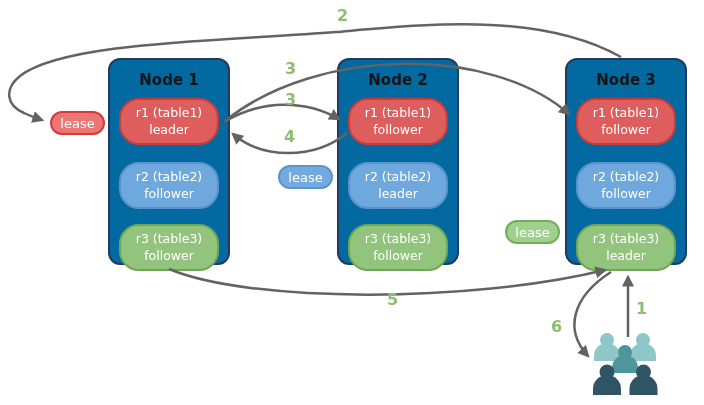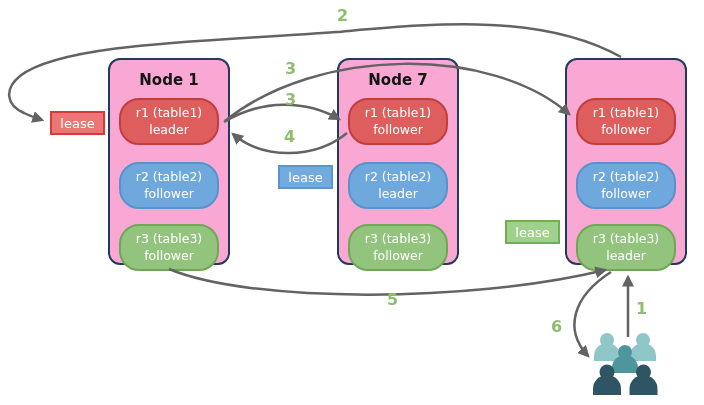--- a/index.html
+++ b/index.html
@@ -1,35 +1,35 @@
 <!DOCTYPE html>
 <html><head>
 <meta charset="utf-8">
 <style>
   html,body{margin:0;padding:0;background:#fff;}
   .canvas{position:relative;width:704px;height:405px;background:#ffffff;overflow:hidden;
           font-family:"DejaVu Sans","Liberation Sans",sans-serif;}
 
   
-  .node{position:absolute;width:122px;height:207px;background:#f9a8d4;border:2px solid #223a5e;
+  .node{position:absolute;width:122px;height:207px;background:#0369a1;border:2px solid #223a5e;
         border-radius:12px;box-sizing:border-box;z-index:1;}
   .n1{left:108px;top:58px}.n2{left:337px;top:58px}.n3{left:565px;top:58px}
   .node-title{text-align:center;font-weight:bold;font-size:15px;color:#151515;margin-top:11px;}
 
   
   .replica{position:absolute;left:9px;width:100px;height:47px;border-radius:20px;border:2px solid;
            box-sizing:border-box;display:flex;flex-direction:column;align-items:center;
            justify-content:center;color:#fff;font-size:12.5px;line-height:1.3;text-align:center;}
   .pos1{top:38px}.pos2{top:102px}.pos3{top:164px}
   .red{background:#de5e5e;border-color:#c43d3d}
   .blue{background:#6fa8dc;border-color:#5992cc}
   .green{background:#93c47e;border-color:#6fa854}
 
   
-  .lease{position:absolute;width:55px;height:24px;border-radius:0;border:2px solid;box-sizing:border-box;
+  .lease{position:absolute;width:55px;height:24px;border-radius:12px;border:2px solid;box-sizing:border-box;
          display:flex;align-items:center;justify-content:center;color:#fff;font-size:13px;z-index:2;}
   .lease-red{left:50px;top:111px;background:#ec7676;border-color:#d63a3a}
   .lease-blue{left:278px;top:165px;background:#74abdf;border-color:#5b94cf}
   .lease-green{left:505px;top:220px;background:#a0d18c;border-color:#6fae54}
 
   
   .step{position:absolute;color:#8cbe6e;font-weight:bold;font-size:16px;z-index:6;}
   .s1{left:636px;top:299px}.s2{left:337px;top:6px}.s3a{left:285px;top:59px}
   .s3b{left:285px;top:90px}.s4{left:284px;top:127px}.s5{left:387px;top:290px}.s6{left:551px;top:317px}
 
@@ -52,36 +52,37 @@
       <span>r2 (table2)</span>
       <span>follower</span>
     </div>
     <div class="replica green pos3">
       <span>r3 (table3)</span>
       <span>follower</span>
     </div>
   </div>
 
   <div class="node n2">
-    <div class="node-title">Node 7</div>
+    <div class="node-title">Node 2</div>
     <div class="replica red pos1">
       <span>r1 (table1)</span>
       <span>follower</span>
     </div>
     <div class="replica blue pos2">
       <span>r2 (table2)</span>
       <span>leader</span>
     </div>
     <div class="replica green pos3">
       <span>r3 (table3)</span>
       <span>follower</span>
     </div>
   </div>
 
   <div class="node n3">
+    <div class="node-title">Node 3</div>
     <div class="replica red pos1">
       <span>r1 (table1)</span>
       <span>follower</span>
     </div>
     <div class="replica blue pos2">
       <span>r2 (table2)</span>
       <span>follower</span>
     </div>
     <div class="replica green pos3">
       <span>r3 (table3)</span>

